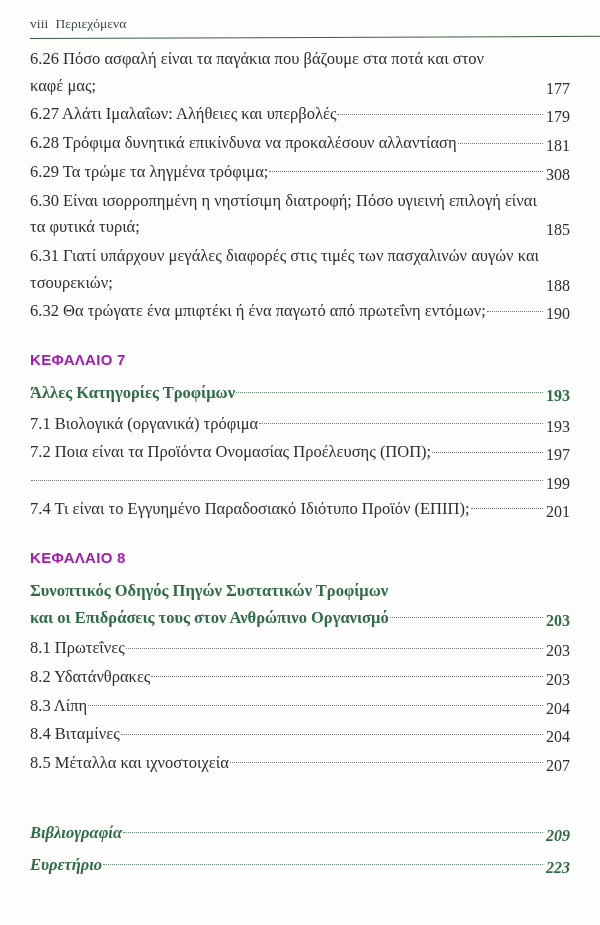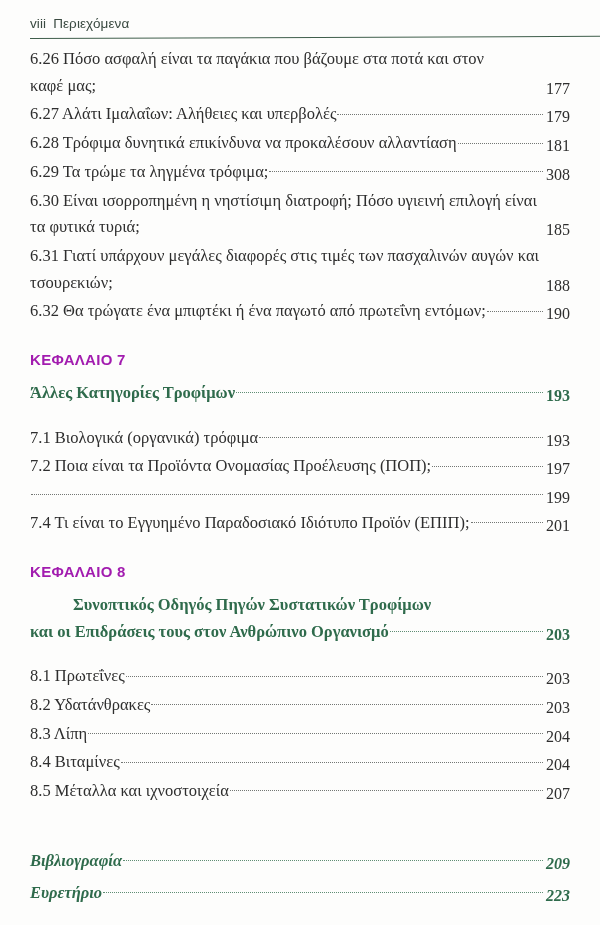--- a/index.html
+++ b/index.html
@@ -28,21 +28,21 @@
 
   
   .header {
     position: absolute;
     top: 16px;
     left: 30px;
     right: 4px;
     height: 26px;
   }
   .header-text {
-    font-family: Liberation Sans, sans-serif;
+    font-family: Liberation Serif, serif;
     font-size: 13.5px;
     letter-spacing: 0.1px;
     color: #3a4a41;
     white-space: nowrap;
   }
   .header-folio {
     margin-right: 7px;
   }
   .header-rule {
     position: absolute;
@@ -151,24 +151,23 @@
     font-weight: 700;
     font-size: 16px;
     position: relative;
     top: 3px;
   }
   .chapter-title .leader {
     border-bottom-color: #5f8d74;
   }
   .chapter-title .titleline-plain {
     display: block;
-    margin-left: 43px;
   }
   .chapter-entries {
-    margin-top: 18px;
+    margin-top: 4px;
   }
 
   
   .backmatter {
     margin-top: 40px;
   }
   .backmatter .row {
     font-size: 16.5px;
     font-weight: 700;
     color: #2f6b4c;

